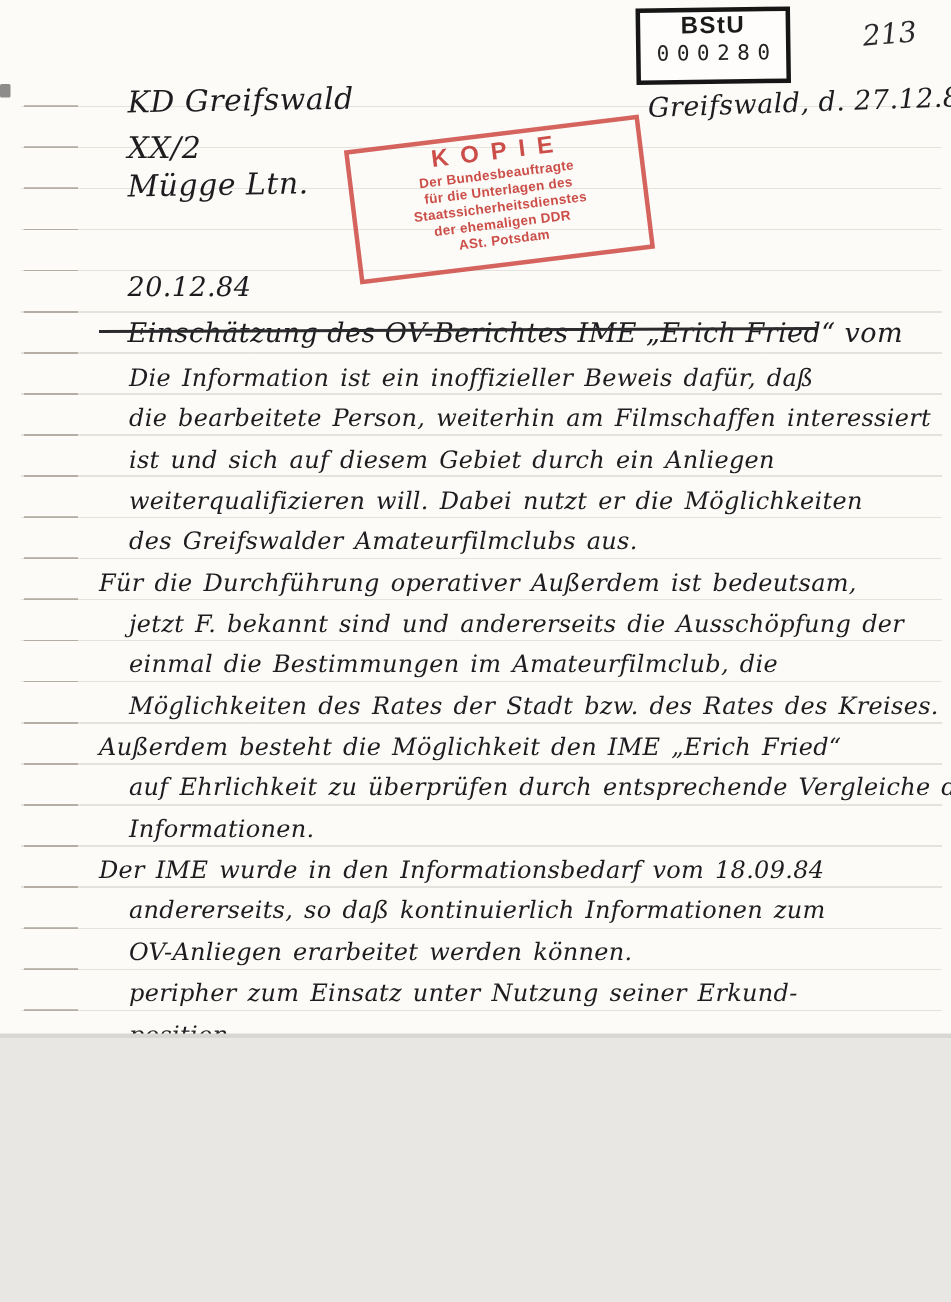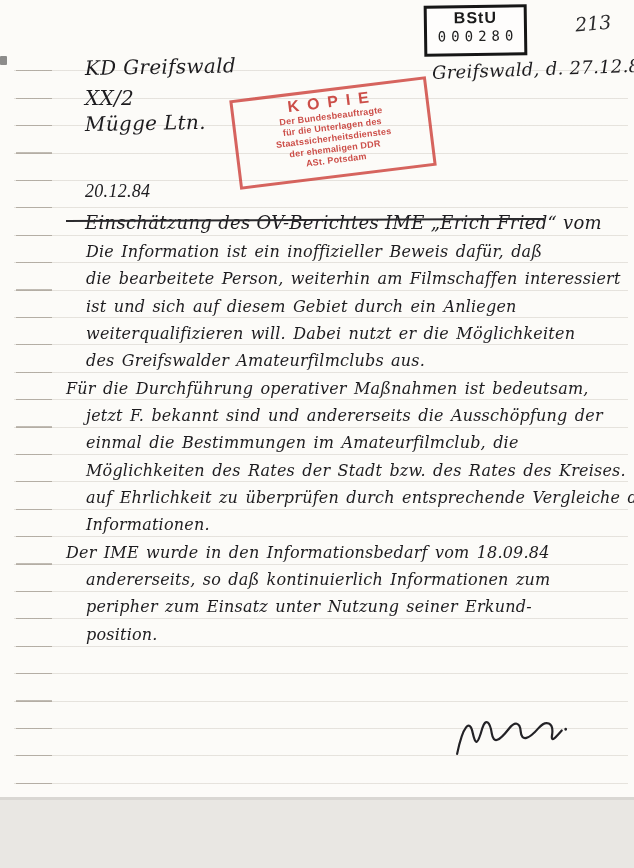--- a/index.html
+++ b/index.html
@@ -1,17 +1,17 @@
 <!DOCTYPE html>
 <html><head>
 <meta charset="utf-8">
 <style>
   html,body{margin:0;padding:0;background:#e9e7e3;}
   .page{
-    position:relative; width:634px; height:800px; margin:0 auto;
+    position:relative; width:634px; height:692px; margin:0 auto;
     background:#fcfbf8; overflow:hidden;
     font-family:"DejaVu Serif", serif;
   }
   
   .rules{
     position:absolute; left:14px; right:6px; top:44px; height:800px;
     background:repeating-linear-gradient(to bottom,
       transparent 0px, transparent 26.4px,
       rgba(150,140,126,0.22) 26.4px, rgba(150,140,126,0.22) 27.4px);
     pointer-events:none;
@@ -113,37 +113,39 @@
     <div class="kopie-line">ASt. Potsdam</div>
   </div>
 
   <div class="hw hw-lg" style="left:85px; top:56px; transform:rotate(-1deg);">KD Greifswald</div>
   <div class="hw hw-lg" style="left:85px; top:86px;">XX/2</div>
   <div class="hw hw-lg" style="left:85px; top:112px; transform:rotate(-1deg);">Mügge Ltn.</div>
 
   <div class="hw hw-md" style="left:432px; top:62px; transform:rotate(-2deg);">Greifswald, d. 27.12.84</div>
 
   <div class="hw hw-md" style="left:85px; top:168px;margin-top:44px;">Einschätzung des OV-Berichtes IME „Erich Fried“ vom</div>
-  <div class="hw hw-md" style="left:85px; top:181px;font-family:Liberation Serif, serif;">20.12.84</div>
+  <div class="hw hw-md" style="left:85px; top:181px;">20.12.84</div>
   <div class="underline-ink"></div>
 
   <div class="body-block">
     <div class="body-line">Die Information ist ein inoffizieller Beweis dafür, daß</div>
     <div class="body-line">die bearbeitete Person, weiterhin am Filmschaffen interessiert</div>
     <div class="body-line">ist und sich auf diesem Gebiet durch ein Anliegen</div>
     <div class="body-line">weiterqualifizieren will. Dabei nutzt er die Möglichkeiten</div>
     <div class="body-line">des Greifswalder Amateurfilmclubs aus.</div>
-    <div class="body-line outdent">Für die Durchführung operativer Maßnahmen ist bedeutsam,</div>
+    <div class="body-line outdent">Für die Durchführung operativer Außerdem ist bedeutsam,</div>
     <div class="body-line">jetzt F. bekannt sind und andererseits die Ausschöpfung der</div>
     <div class="body-line">einmal die Bestimmungen im Amateurfilmclub, die</div>
     <div class="body-line">Möglichkeiten des Rates der Stadt bzw. des Rates des Kreises.</div>
+    <div class="body-line outdent">Außerdem besteht die Möglichkeit den IME „Erich Fried“</div>
     <div class="body-line">auf Ehrlichkeit zu überprüfen durch entsprechende Vergleiche der</div>
     <div class="body-line">Informationen.</div>
     <div class="body-line outdent">Der IME wurde in den Informationsbedarf vom 18.09.84</div>
     <div class="body-line">andererseits, so daß kontinuierlich Informationen zum</div>
+    <div class="body-line">OV-Anliegen erarbeitet werden können.</div>
     <div class="body-line">peripher zum Einsatz unter Nutzung seiner Erkund-</div>
     <div class="body-line">position.</div>
   </div>
 
   <div class="sig">
     <svg width="120" height="48" viewBox="0 0 120 48">
       <path d="M4 40 C 12 12, 19 6, 21 20 C 23 33, 25 33, 31 16 C 35 6, 39 10, 40 22
                C 41 33, 47 30, 57 19 C 64 11, 69 13, 69 22 C 69 33, 77 30, 87 20
                C 95 12, 103 15, 100 28 C 98 36, 104 30, 110 24" fill="none" stroke="#232226" stroke-width="2.2" stroke-linecap="round"></path>
       <circle cx="114" cy="23" r="1.4" fill="#232226"></circle>

